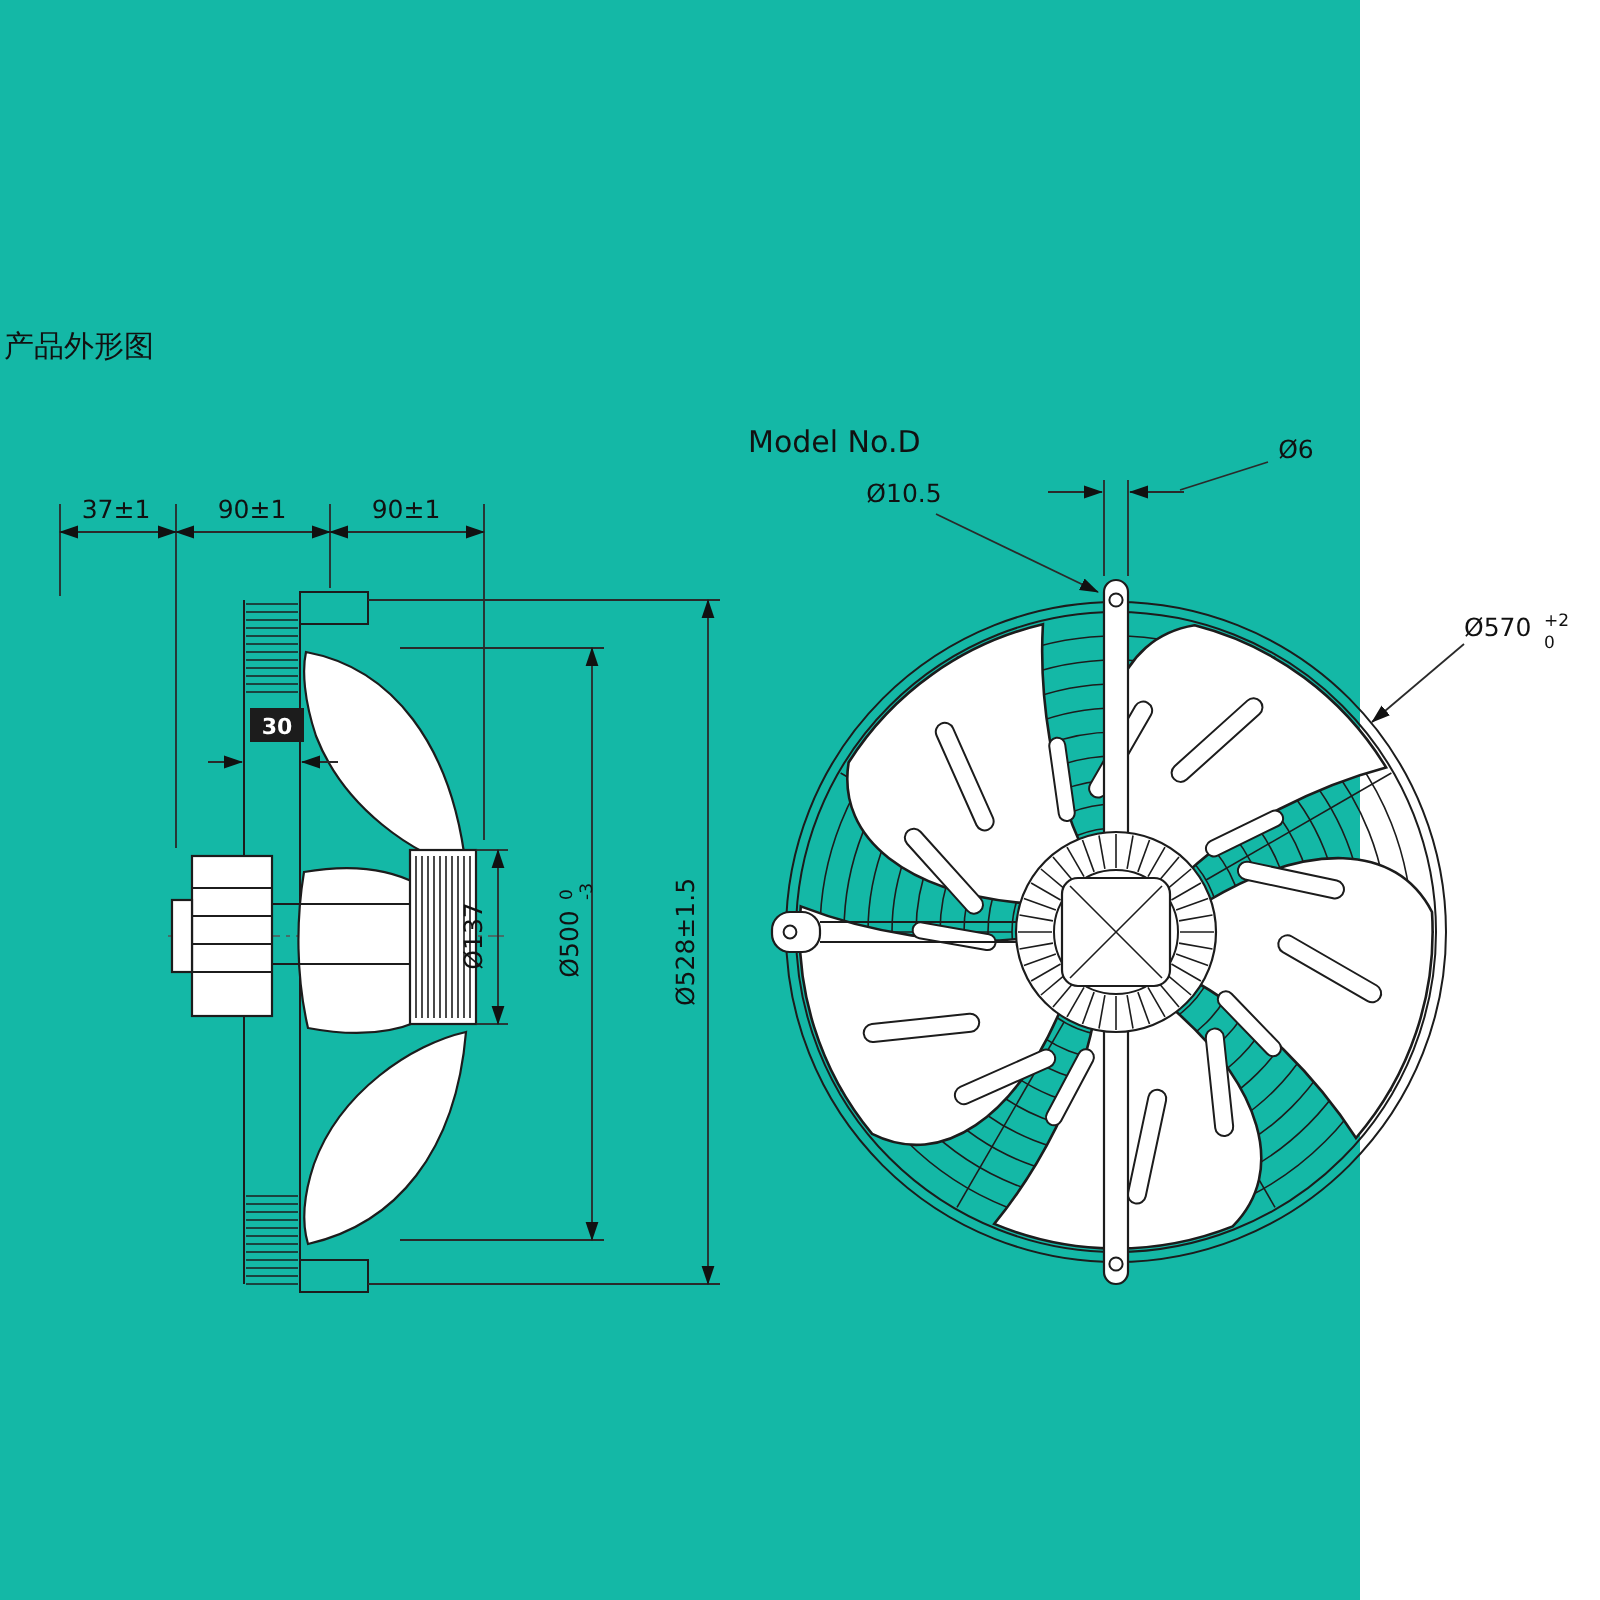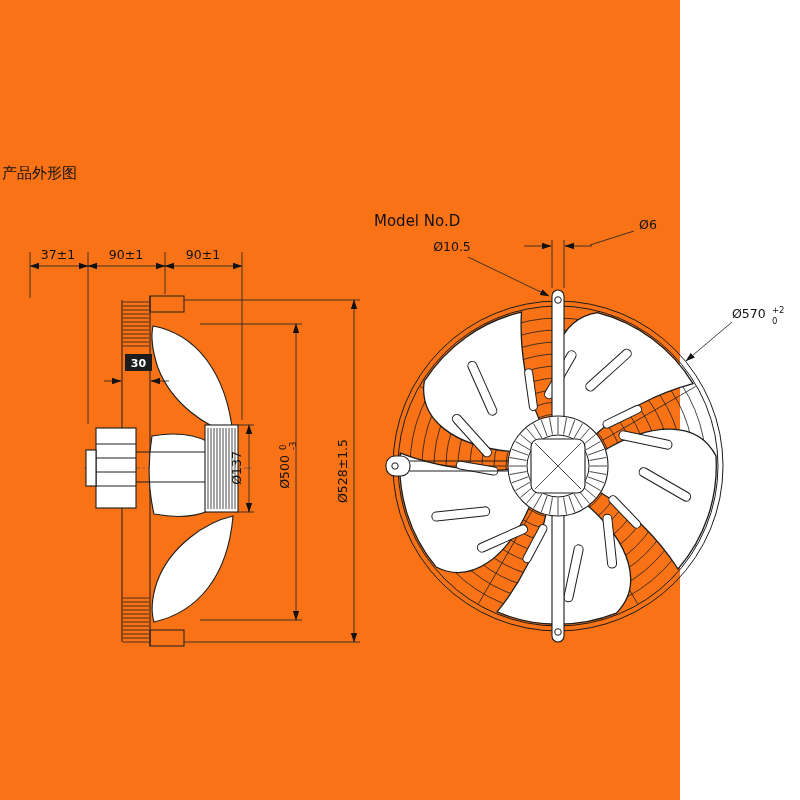--- a/index.html
+++ b/index.html
@@ -1,17 +1,17 @@
 <!DOCTYPE html>
 <html><head>
 <meta charset="utf-8">
 <style>
   html,body{margin:0;padding:0;background:#ffffff;width:800px;height:800px;overflow:hidden;
     font-family:"DejaVu Sans","Liberation Sans",sans-serif;}
-  .page{position:relative;width:680px;height:800px;background:#f97316;}
+  .page{position:relative;width:680px;height:800px;background:#14b8a6;}
   svg{display:block;}
   .ln{stroke:#1c1c1c;stroke-width:1;fill:none;}
   .thin line,.thin circle,.thin path{stroke:#1c1c1c;stroke-width:0.8;fill:none;}
   .dim{stroke:#2a2a2a;stroke-width:0.9;fill:none;}
   .fillw{fill:#ffffff;stroke:#1c1c1c;stroke-width:1.1;}
   text{fill:#111;font-size:12.5px;font-family:"DejaVu Sans","Liberation Sans",sans-serif;}
   .big{font-size:15px;}
   .tol{font-size:8.5px;}
   .boxtxt{font-size:11px;font-weight:bold;fill:#ffffff;}
   #blade path{fill:#ffffff;stroke:#1c1c1c;stroke-width:1.3;}

